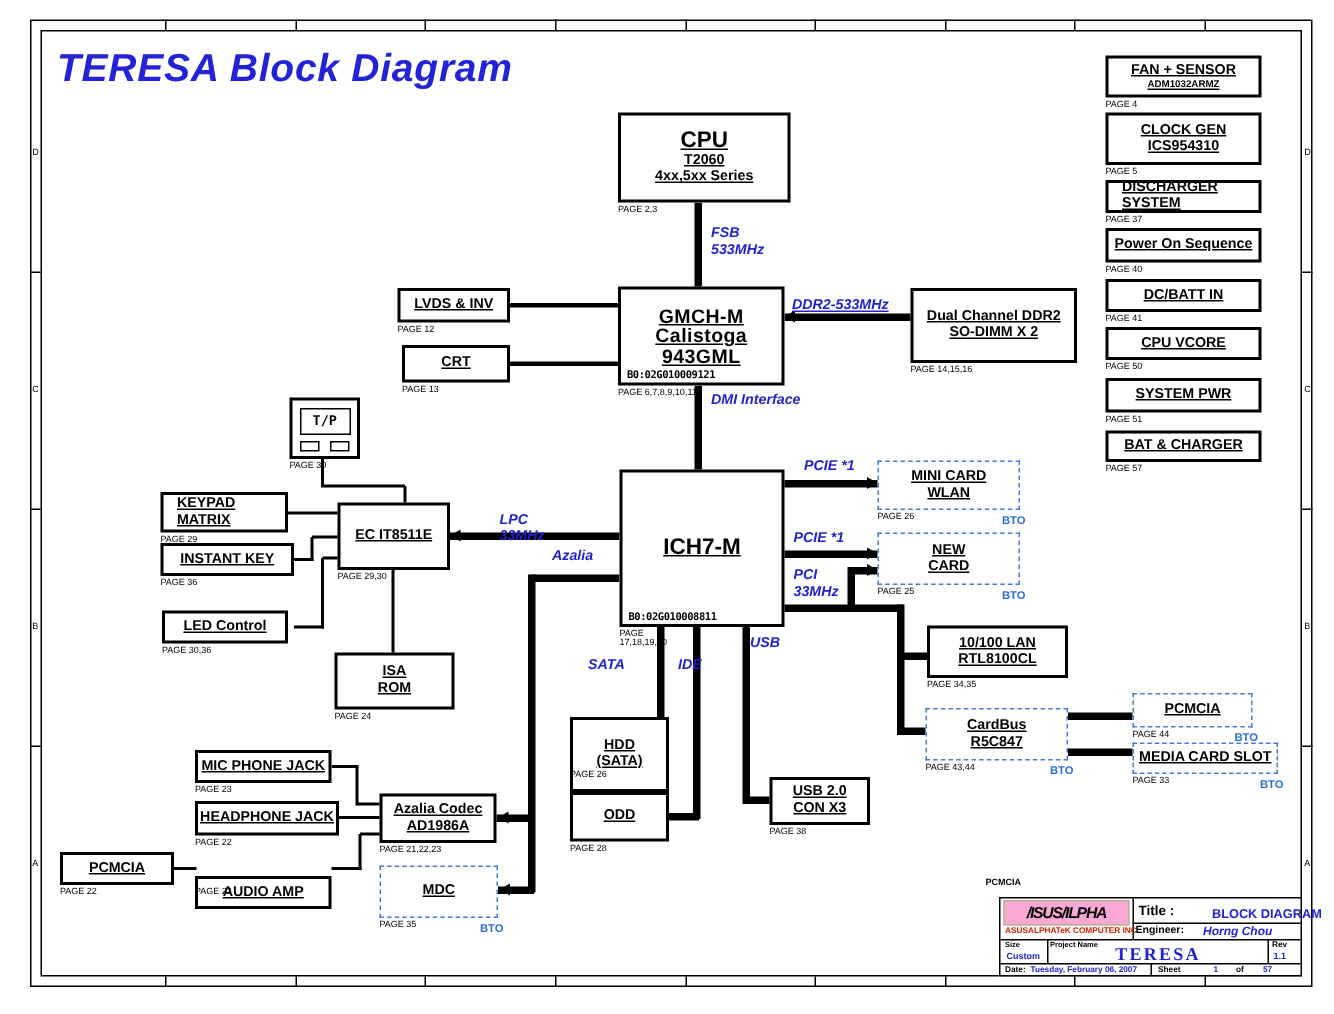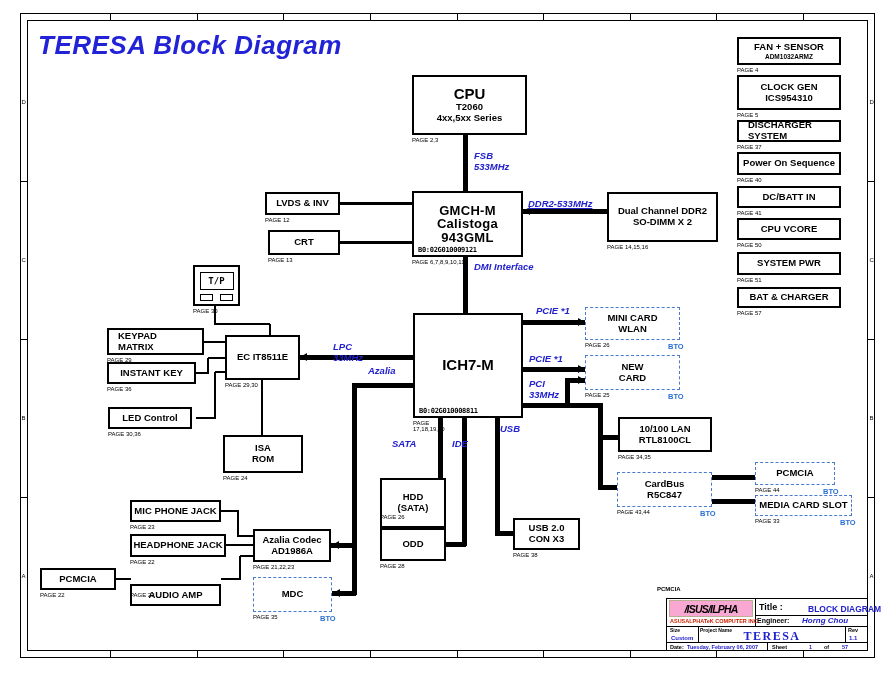--- a/index.html
+++ b/index.html
@@ -9,21 +9,21 @@
   .frame{position:absolute;border:1.2px solid #000;box-sizing:border-box;}
   .tick{position:absolute;background:#000;}
   .zone{position:absolute;font-size:6px;color:#000;}
   .page-title{position:absolute;left:38px;top:30px;font-size:26px;font-weight:bold;
       font-style:italic;color:#2222d6;letter-spacing:.5px;white-space:nowrap;}
   .block{position:absolute;border:2.5px solid #000;background:#fff;box-sizing:border-box;
       display:flex;flex-direction:column;align-items:center;justify-content:center;
       text-align:center;}
   .block.dashed{border:1.6px dashed #4a7ad0;}
   .block.leftal{align-items:flex-start;text-align:left;padding-left:9px;}
-  .bl{white-space:nowrap;}
+  .bl{white-space:nowrap;text-decoration:underline;}
   .bl.xl{font-size:15px;font-weight:bold;line-height:1.1;}
   .bl.lg{font-size:13px;font-weight:bold;line-height:1.05;letter-spacing:.3px;}
   .bl.md{font-size:9.5px;font-weight:bold;line-height:1.15;}
   .bl.sm{font-size:6.5px;font-weight:bold;line-height:1.2;}
   .code{position:absolute;left:4px;bottom:1px;font-family:"DejaVu Sans Mono",monospace;
       font-size:7px;font-weight:bold;letter-spacing:-.3px;}
   .page{position:absolute;font-size:6px;line-height:1.15;color:#000;}
   .bto{position:absolute;font-size:7.5px;font-weight:bold;color:#2b6fd4;padding-left:14px;}
   .wire{position:absolute;background:#000;}
   .buslabel{position:absolute;color:#2121ce;font-weight:bold;font-style:italic;
@@ -188,21 +188,21 @@
     </div>
     <div class="page" style="left: 607px; top: 243.5px;">PAGE 14,15,16</div>
     <div class="block tpbox" style="left: 193px; top: 265px; width: 47px; height: 41px;">
       <div class="tp-label">T/P</div>
       <div class="tp-btnrow">
         <div class="tp-btn"></div>
         <div class="tp-btn"></div>
       </div>
     </div>
     <div class="page" style="left: 193px; top: 307.5px;">PAGE 30</div>
-    <div class="block leftal" style="left: 107px; top: 328px; width: 97px; height: 27px;">
+    <div class="block leftal" style="left: 107px; top: 328px; width: 85px; height: 27px;">
       <div class="bl md">KEYPAD</div>
       <div class="bl md">MATRIX</div>
     </div>
     <div class="page" style="left: 107px; top: 356.5px;">PAGE 29</div>
     <div class="block" style="left: 107px; top: 362px; width: 89px; height: 22px;">
       <div class="bl md">INSTANT KEY</div>
     </div>
     <div class="page" style="left: 107px; top: 385.5px;">PAGE 36</div>
     <div class="block" style="left: 108px; top: 407px; width: 84px; height: 22px;">
       <div class="bl md">LED Control</div>

